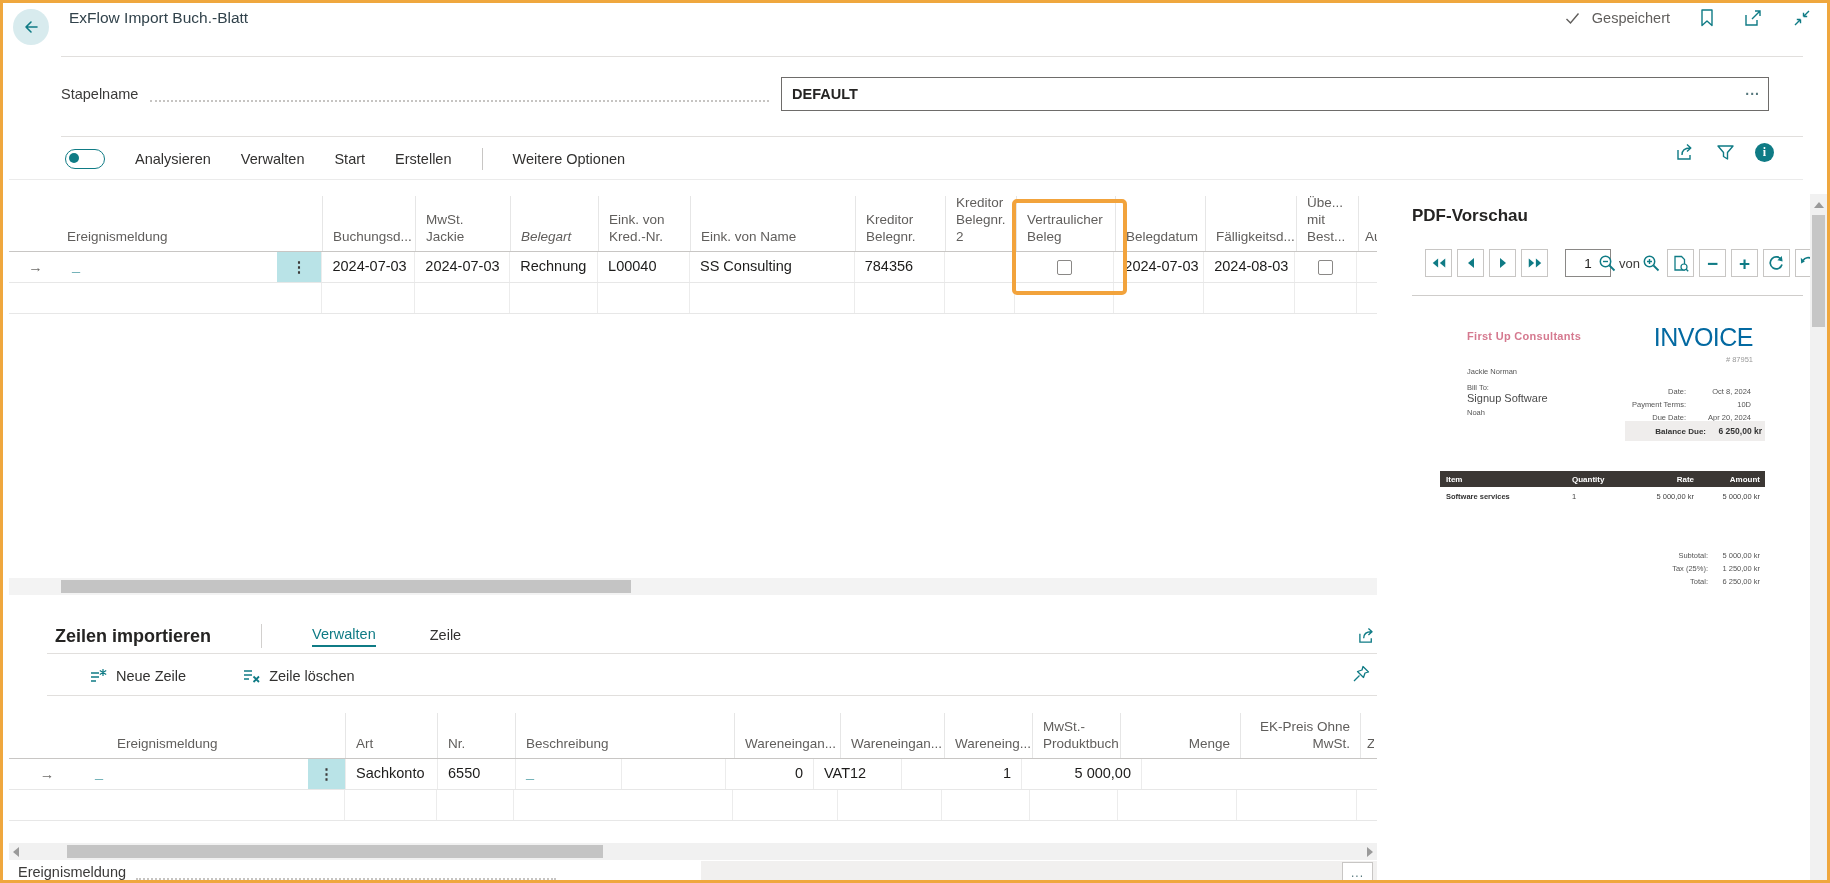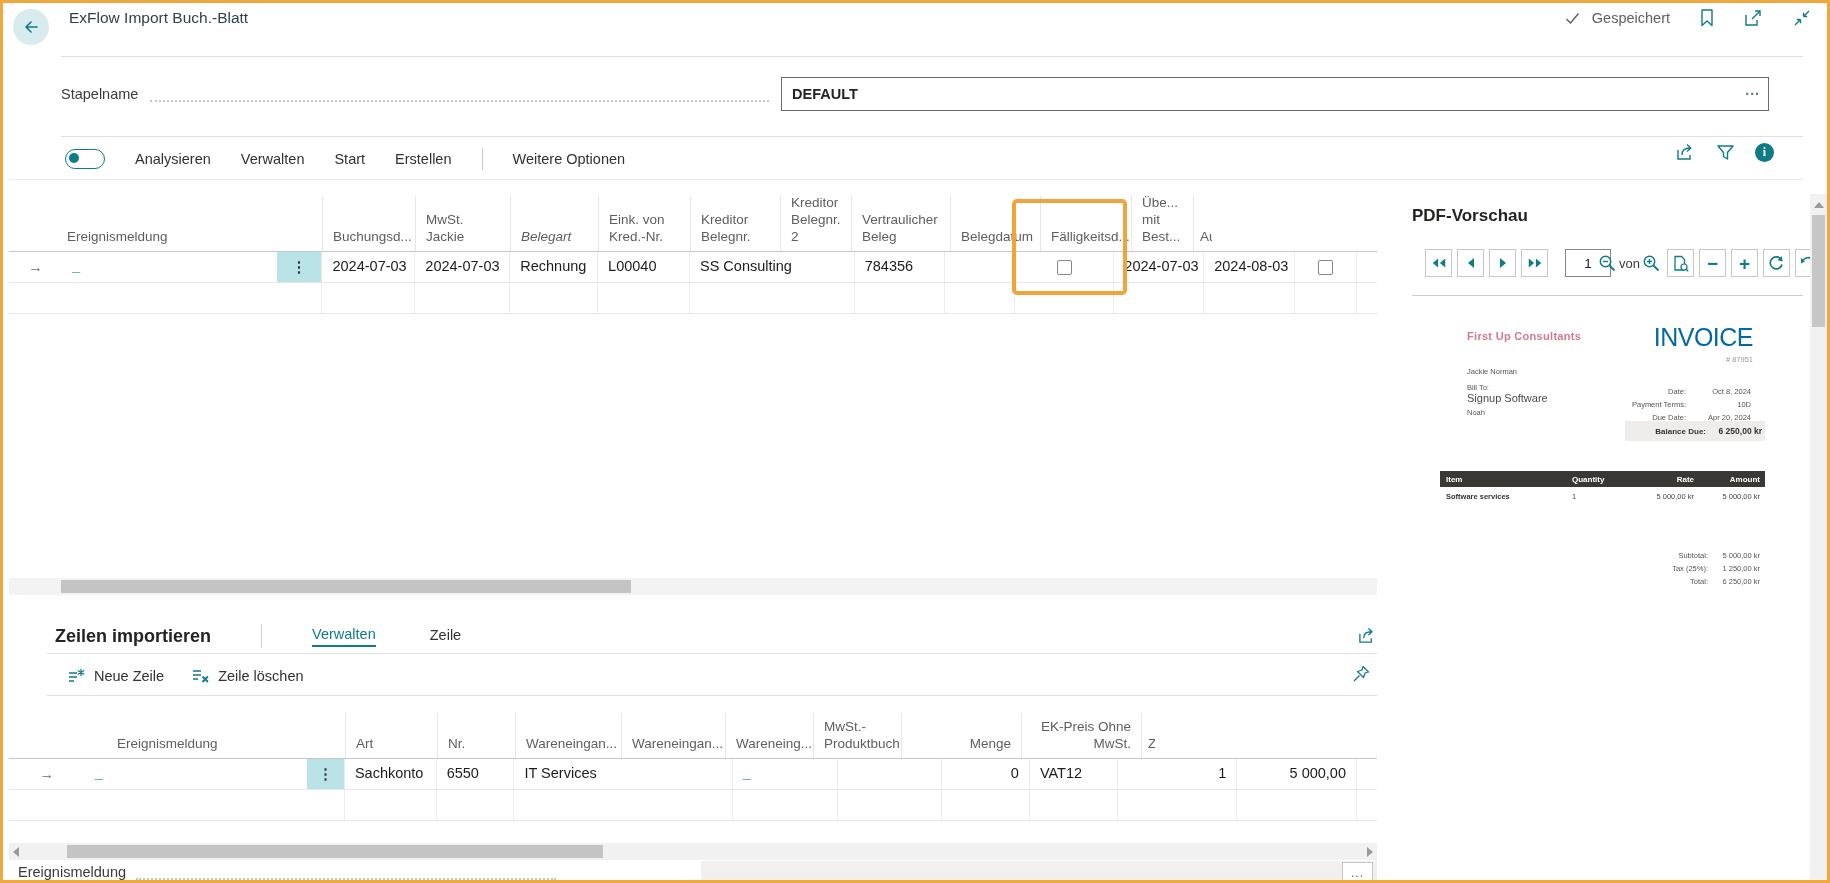--- a/index.html
+++ b/index.html
@@ -61,21 +61,21 @@
   .vthumb{position:absolute;left:2px;top:21px;width:13px;height:112px;background:#c6c6c6;}
   .vup{position:absolute;left:4px;top:8px;width:0;height:0;border-left:5px solid transparent;border-right:5px solid transparent;border-bottom:6px solid #9a9a9a;}
 
   
   .lines-head{position:absolute;left:52px;top:618px;width:1322px;height:30px;display:flex;align-items:center;gap:28px;}
   .sec-title{font-size:18px;font-weight:700;color:#252423;}
   .sec-sep{width:1px;height:24px;background:#d2d0ce;margin:0 22px;}
   .tab{font-size:14.5px;cursor:pointer;padding-bottom:3px;}
   .tab.active{color:#0f7b85;border-bottom:2px solid #0f7b85;}
   .tab + .tab{margin-left:26px;color:#323130;}
-  .lines-actions{position:absolute;left:64px;top:659px;height:28px;display:flex;align-items:center;gap:27px;font-size:14.5px;color:#323130;}
+  .lines-actions{position:absolute;left:86px;top:659px;height:28px;display:flex;align-items:center;gap:56px;font-size:14.5px;color:#323130;}
   .act{display:flex;align-items:center;gap:8px;cursor:pointer;}
 
   
   .bfield{position:absolute;left:6px;top:858px;width:1368px;height:21px;background:#f1f0ef;display:flex;}
   .bfield-white{width:692px;background:#fff;display:flex;align-items:center;padding-left:9px;box-sizing:border-box;}
   .bfield .fld-label{font-size:14.5px;}
   .bleader{width:420px;margin:6px 0 0 10px;border-bottom:2px dotted #c6c4c2;height:8px;}
   .bassist{position:absolute;left:1333px;top:1px;width:29px;height:19px;border:1px solid #c8c6c4;background:#fff;
            display:flex;align-items:center;justify-content:center;color:#56777c;font-size:12px;letter-spacing:1px;cursor:pointer;}
 
@@ -181,20 +181,21 @@
 
   <div class="hr" style="left:6px;top:176px;width:1794px;background:#ebebeb;"></div>
 
   <div class="grid" style="left:6px;top:193px;width:1368px;">
     <div class="g-head" style="height:56px;">
       <div class="hc first" style="width:313px;padding-left:58px;">Ereignismeldung</div>
       <div class="hc" style="width:93px;">Buchungsd...</div>
       <div class="hc" style="width:95px;">MwSt. Jackie</div>
       <div class="hc" style="width:88px;font-style:italic;">Belegart</div>
       <div class="hc" style="width:92px;">Eink. von Kred.-Nr.</div>
+      <div class="hc" style="width:165px;">Eink. von Name</div>
       <div class="hc" style="width:90px;">Kreditor Belegnr.</div>
       <div class="hc" style="width:71px;">Kreditor Belegnr. 2</div>
       <div class="hc" style="width:99px;">Vertraulicher Beleg</div>
       <div class="hc" style="width:90px;">Belegdatum</div>
       <div class="hc" style="width:91px;">Fälligkeitsd...</div>
       <div class="hc" style="width:62px;">Übe... mit Best...</div>
       <div class="hc" style="width:19px;padding:4px 2px 6px 6px;">Auf</div>
     </div>
     <div class="g-row">
       <div class="gc marker" style="width:53px;">→</div>
@@ -280,35 +281,35 @@
         <path d="M11 1.5 L16.5 7 L13 8 L11.5 12.5 L5.5 6.5 L10 5 Z M7.5 10.5 L2 16" stroke="#0f7b85" stroke-width="1.3" fill="none" stroke-linejoin="round"></path>
       </svg>
   </span>
   <div class="hr" style="left:44px;top:692px;width:1330px;"></div>
 
   <div class="grid" style="left:6px;top:710px;width:1368px;">
     <div class="g-head" style="height:46px;">
       <div class="hc first" style="width:336px;padding-left:108px;">Ereignismeldung</div>
       <div class="hc" style="width:92px;">Art</div>
       <div class="hc" style="width:78px;">Nr.</div>
+      <div class="hc" style="width:219px;">Beschreibung</div>
       <div class="hc" style="width:106px;">Wareneingan...</div>
       <div class="hc" style="width:104px;">Wareneingan...</div>
       <div class="hc" style="width:88px;">Wareneing...</div>
       <div class="hc" style="width:88px;">MwSt.-Produktbuch...</div>
       <div class="hc right" style="width:120px;">Menge</div>
       <div class="hc right" style="width:120px;">EK-Preis Ohne MwSt.</div>
       <div class="hc" style="width:14px;padding:4px 2px 6px 6px;">Z</div>
     </div>
     <div class="g-row">
       <div class="gc marker" style="width:76px;">→</div>
       <div class="gc first uscore" style="width:223px;">_</div>
       <div class="gc dots-cell dots-sel" style="width:37px;">⋮</div>
       <div class="gc" style="width:92px;">Sachkonto</div>
       <div class="gc" style="width:78px;">6550</div>
-      <div class="gc" style="width:219px;">IT Services</div>
       <div class="gc uscore" style="width:106px;">_</div>
       <div class="gc" style="width:104px;"></div>
       <div class="gc right" style="width:88px;">0</div>
       <div class="gc" style="width:88px;">VAT12</div>
       <div class="gc right" style="width:120px;">1</div>
       <div class="gc right" style="width:120px;">5 000,00</div>
       <div class="gc" style="width:14px;"></div>
     </div>
     <div class="g-row">
       <div class="gc marker" style="width:76px;"></div>

